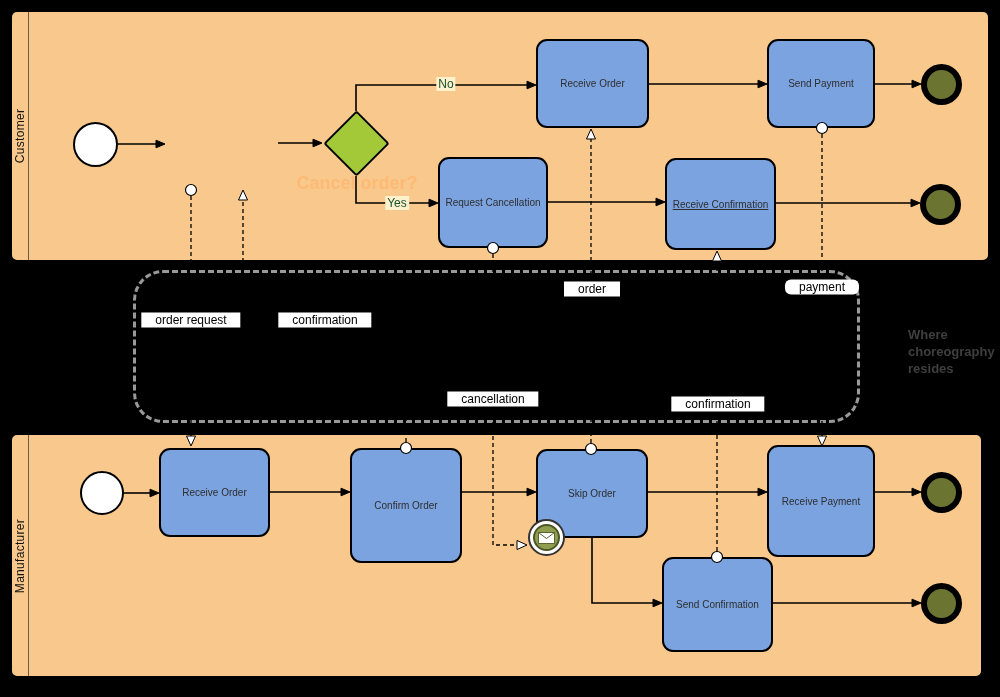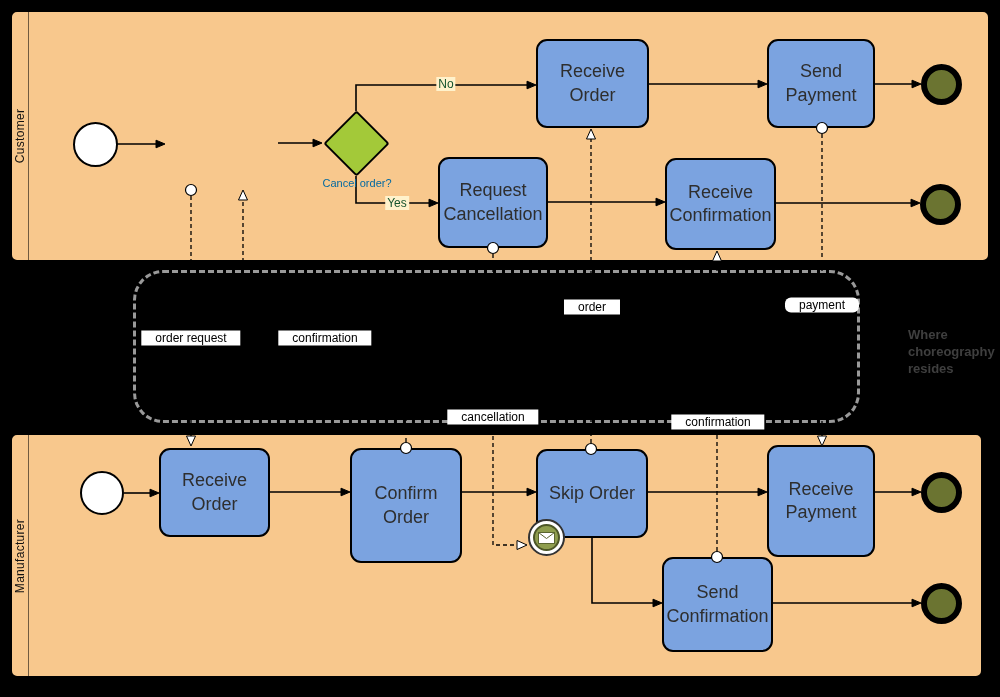--- a/index.html
+++ b/index.html
@@ -47,21 +47,21 @@
   #connectors{
     position:absolute;left:0;top:0;width:1000px;height:697px;
     z-index:4;pointer-events:none;
   }
   .task{
     position:absolute;
     background:var(--task-fill);
     border:2px solid #000;
     border-radius:11px;
     display:flex;align-items:center;justify-content:center;text-align:center;
-    font-size:18px;color:#2e2e2e;line-height:1.3;padding:4px;
+    font-size:10px;color:#2e2e2e;line-height:1.3;padding:4px;
     z-index:3;
   }
   .event-start{
     position:absolute;width:45px;height:45px;border-radius:50%;
     background:#fff;border:2px solid #000;z-index:3;
   }
   .event-end{
     position:absolute;width:41px;height:41px;border-radius:50%;
     background:var(--end-fill);border:6px solid #000;z-index:3;
   }
@@ -79,23 +79,23 @@
   }
   .boundary-inner{
     width:27px;height:27px;border-radius:50%;
     background:var(--icon-fill);border:2px solid #4c5627;
     display:flex;align-items:center;justify-content:center;
   }
   .diagram-label{
     position:absolute;transform:translate(-50%,-50%);
     white-space:nowrap;z-index:5;font-size:12px;color:#000;
   }
-  .msg-label{background:var(--label-bg);padding:0 14px;line-height:15px;margin-top:18px;}
+  .msg-label{background:var(--label-bg);padding:0 14px;line-height:15px;}
   .branch-label{background:var(--branch-bg);padding:0 2px;line-height:14px;color:#14532d;}
-  .plain-label{font-size:11px;color:#0369a1;}
+  .plain-label{font-size:18px;color:#fdba74;font-weight:bold;}
   .annotation{
     position:absolute;left:908px;top:326px;width:90px;
     font-size:13px;font-weight:bold;color:var(--annotation-text);
     line-height:1.32;z-index:5;
   }
 </style>
 </head>
 <body>
 
 <div class="canvas">
@@ -169,21 +169,21 @@
 
 
   <div class="gateway" style="left:332.5px;top:120px;"></div>
 
   <div class="task" style="left:536px;top:39px;width:113px;height:89px;">Receive Order</div>
 
   <div class="task" style="left:438px;top:157px;width:110px;height:91px;">Request Cancellation</div>
 
   <div class="task" style="left:767px;top:39px;width:108px;height:89px;">Send Payment</div>
 
-  <div class="task" style="left:665px;top:158px;width:111px;height:92px;">Receive Confirmation</div>
+  <div class="task" style="left:665px;top:158px;width:111px;height:92px;text-decoration:underline;">Receive Confirmation</div>
 
   <div class="event-end" style="left:920.5px;top:64px;"></div>
   <div class="event-end" style="left:919.5px;top:183.5px;"></div>
 
   <div class="event-start" style="left:80px;top:471px;width:44px;height:44px;"></div>
 
   <div class="task" style="left:159px;top:448px;width:111px;height:89px;">Receive Order</div>
 
   <div class="task" style="left:350px;top:448px;width:112px;height:115px;">Confirm Order</div>
 

